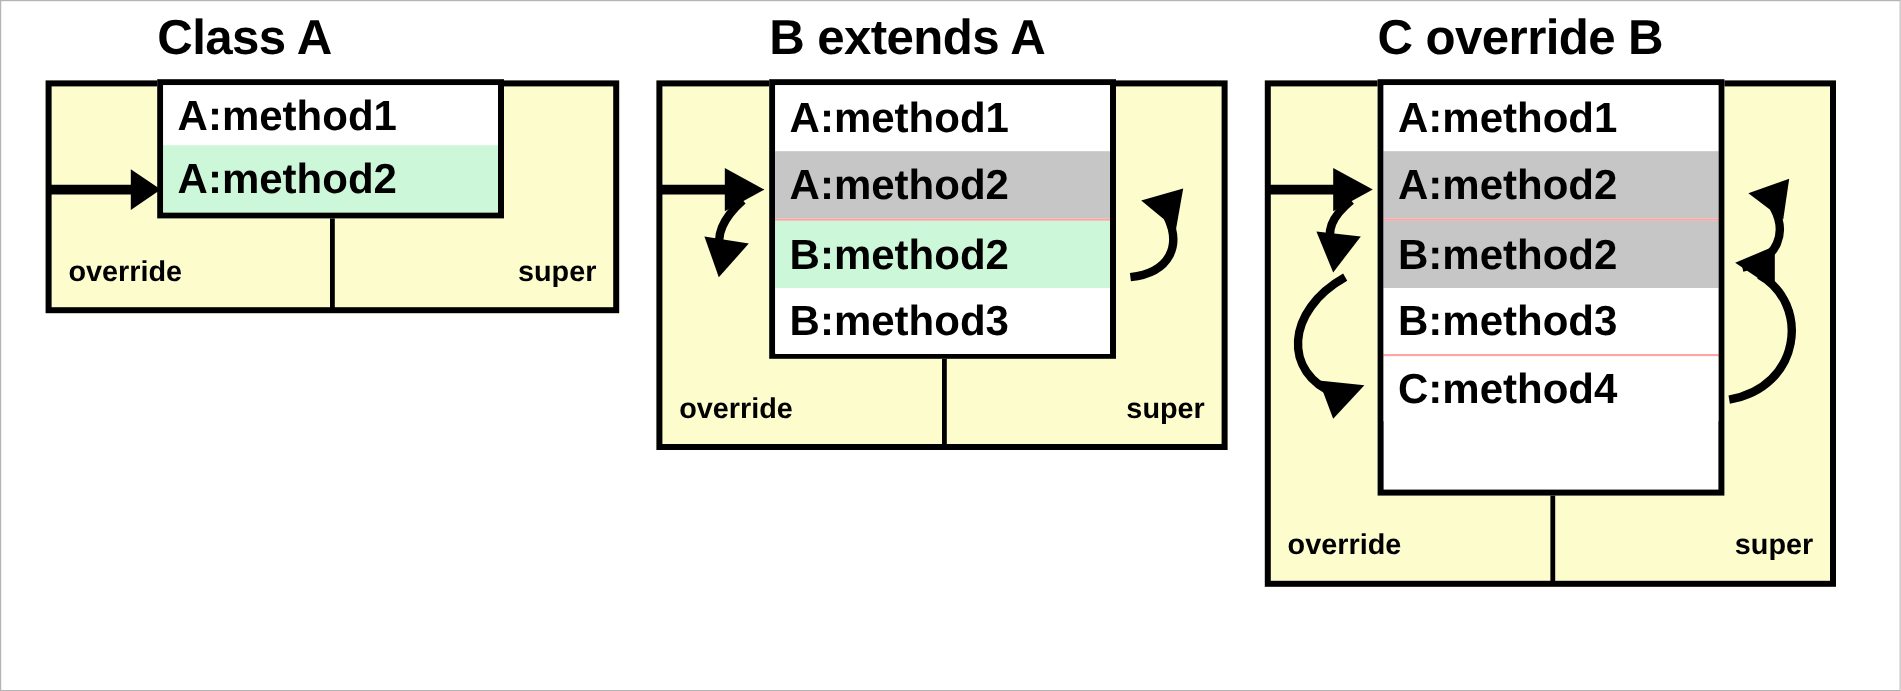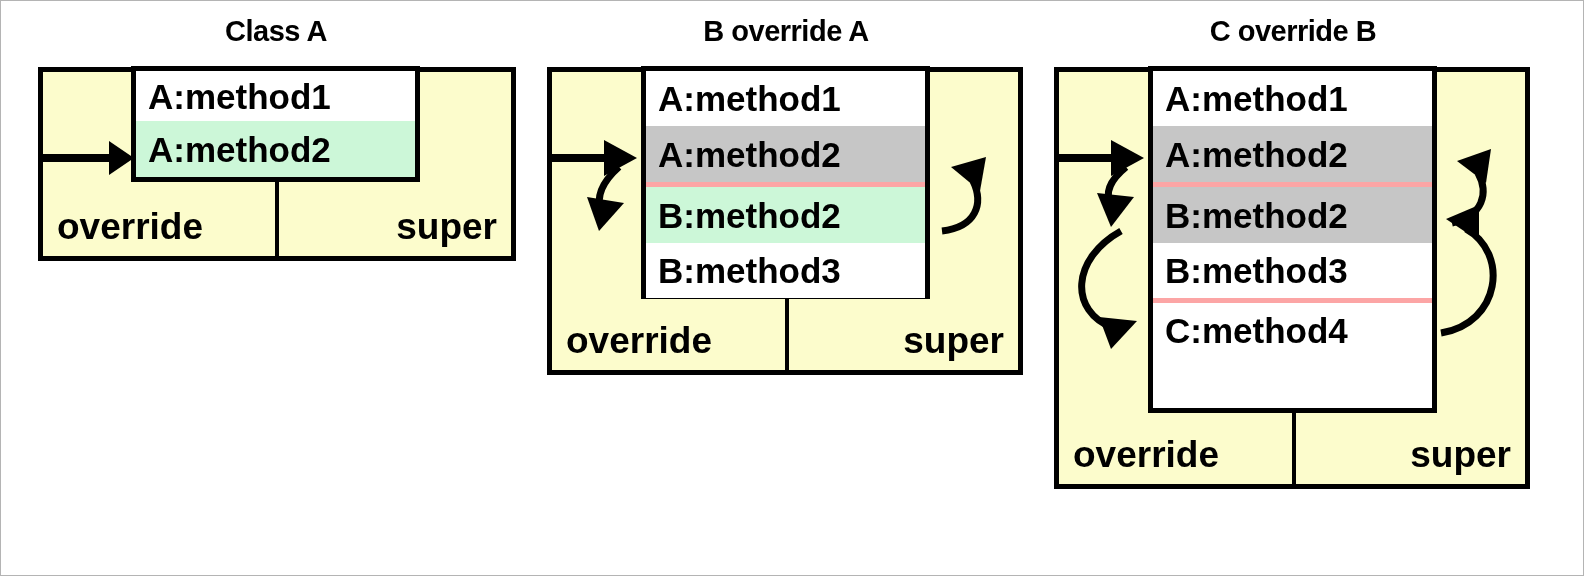--- a/index.html
+++ b/index.html
@@ -20,58 +20,57 @@
     background: #ffffff;
     box-sizing: border-box;
     border: 1px solid #b4b4b4;
   }
   .panel {
     position: absolute;
   }
   .panel-title {
     position: absolute;
     font-weight: bold;
-    font-size: 29px;
+    font-size: 41px;
     line-height: 41px;
     color: #000000;
     white-space: nowrap;
-    text-align: center;
     letter-spacing: -0.5px;
   }
   .outer-box {
     position: absolute;
     background: #fcfccc;
     border: 5px solid #000000;
     box-sizing: border-box;
   }
   .footer-divider {
     position: absolute;
     width: 4px;
     background: #000000;
   }
   .footer-label {
     position: absolute;
     font-weight: bold;
-    font-size: 37px;
+    font-size: 24px;
     line-height: 35px;
     color: #000000;
     white-space: nowrap;
   }
   .inner-box {
     position: absolute;
     background: #ffffff;
     border: 5px solid #000000;
     box-sizing: border-box;
     z-index: 4;
   }
   .group {
     position: relative;
   }
   .group + .group {
-    border-top: 5px solid #fca5a5;
+    border-top: 2px solid #fca5a5;
   }
   .mrow {
     position: relative;
     font-weight: bold;
     font-size: 35px;
     line-height: 35px;
     color: #000000;
     white-space: nowrap;
     padding-left: 12px;
     display: flex;
@@ -121,21 +120,21 @@
     <svg class="arrows" width="1584" height="576">
       <g>
         <line x1="40" y1="157" x2="113" y2="157"></line>
         <polygon points="108,140 133,157 108,174"></polygon>
       </g>
     </svg>
   </div>
 
   <div class="panel">
 
-    <div class="panel-title" style="left:640px; top:10px; width:290px;">B override A</div>
+    <div class="panel-title" style="left:640px; top:10px; width:290px;">B extends A</div>
 
     <div class="outer-box" style="left:546px; top:66px; width:476px; height:308px;"></div>
 
     <div class="footer-divider" style="left:784px; top:296px; height:74px;"></div>
 
     <div class="footer-label" style="left:565px; top:322px;">override</div>
 
     <div class="footer-label" style="left:1003px; top:322px; transform:translateX(-100%);">super</div>
 
     <div class="inner-box" style="left:640px; top:65px; width:289px; height:233px;">

